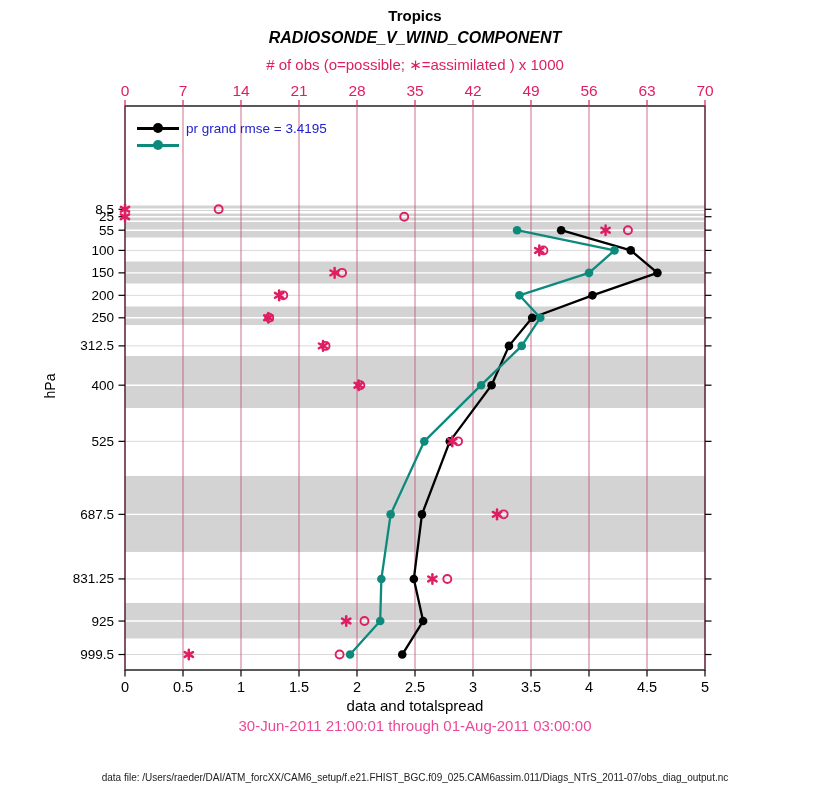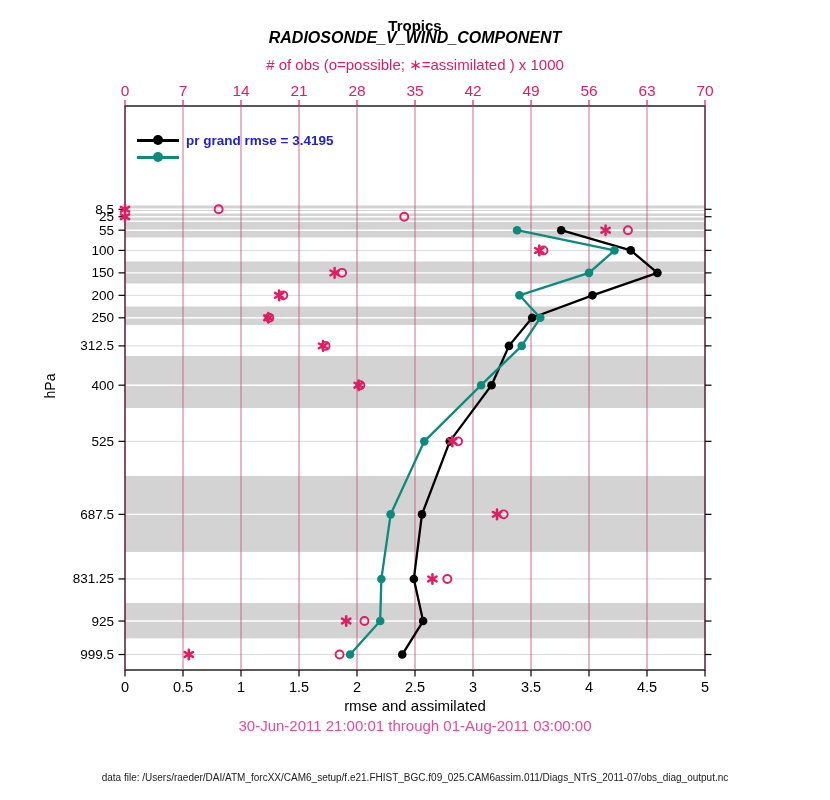--- a/index.html
+++ b/index.html
@@ -1,22 +1,22 @@
 <!DOCTYPE html>
 <html><head>
 <meta charset="utf-8">
 <style>
   html,body{margin:0;padding:0;background:#ffffff;}
   body{width:830px;height:800px;position:relative;font-family:"Liberation Sans",sans-serif;overflow:hidden;}
   .abs{position:absolute;}
   .ctr{left:0;width:830px;text-align:center;}
-  #title-region{top:7px;font-size:15px;font-weight:bold;color:#000;margin-top:10px;}
+  #title-region{top:7px;font-size:15px;font-weight:bold;color:#000;}
   #title-var{top:29px;font-size:16px;font-weight:bold;color:#000;font-style:italic;}
   #top-axis-label{top:56px;font-size:15px;color:#df1d63;}
-  #legend{top:132px;left:137px;font-weight:bold;}
+  #legend{top:120px;left:137px;}
   .legend-row{display:flex;align-items:center;height:17px;}
   .legend-line{position:relative;width:42px;height:3px;margin-right:7px;}
   .legend-dot{position:absolute;left:16px;top:-4px;width:10px;height:10px;border-radius:50%;}
   .legend-text{font-size:13.5px;color:#2222cc;white-space:nowrap;}
   #y-axis-label{left:38px;top:378px;font-size:14px;color:#000;transform:rotate(-90deg);transform-origin:center;}
   #x-axis-label{top:697px;font-size:15px;color:#000;}
   #date-range{top:717px;font-size:15px;color:#ec4899;}
   #footer-text{top:772px;font-size:10px;color:#222;}
 </style>
 </head>
@@ -264,15 +264,15 @@
     <span class="legend-text">pr grand rmse = 3.4195</span>
   </div>
   <div class="legend-row">
     <span class="legend-line" id="leg-line-1" style="background: rgb(14, 138, 124);">
         <span class="legend-dot" id="leg-dot-1" style="background: rgb(14, 138, 124);"></span>
       </span>
   </div>
 </div>
 
 <div id="y-axis-label" class="abs">hPa</div>
-<div id="x-axis-label" class="abs ctr">rmse and assimilated</div>
+<div id="x-axis-label" class="abs ctr">data and totalspread</div>
 <div id="date-range" class="abs ctr">30-Jun-2011 21:00:01 through 01-Aug-2011 03:00:00</div>
 <div id="footer-text" class="abs ctr">data file: /Users/raeder/DAI/ATM_forcXX/CAM6_setup/f.e21.FHIST_BGC.f09_025.CAM6assim.011/Diags_NTrS_2011-07/obs_diag_output.nc</div>
 
 </body></html>

